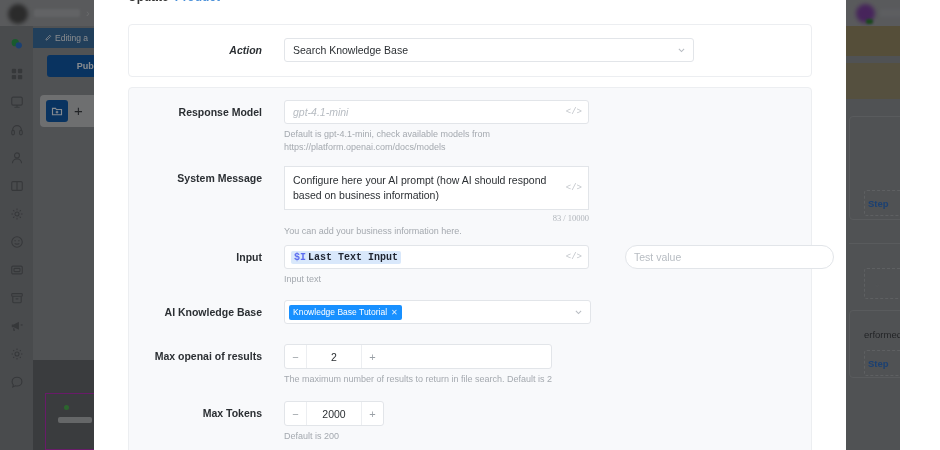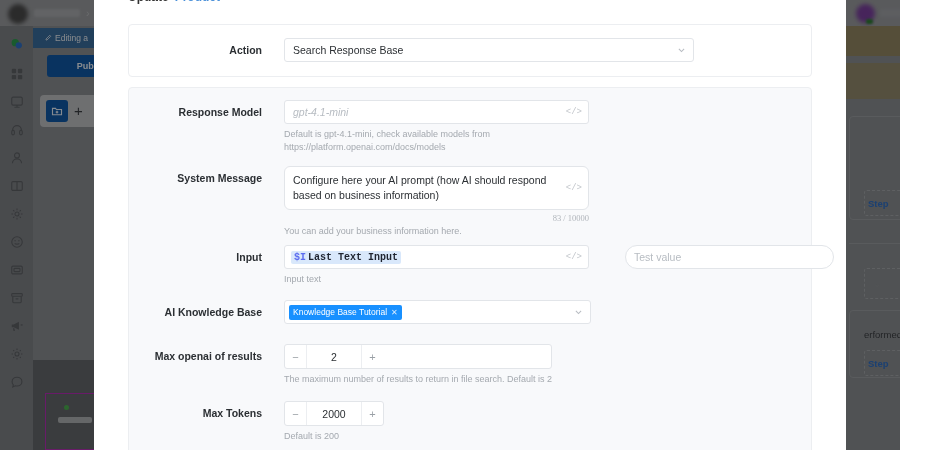--- a/index.html
+++ b/index.html
@@ -211,21 +211,21 @@
   .chev-icon svg { width: 9px; height: 9px; display: block; }
 
   .hint {
     font-size: 9px; color: #a4a9af; line-height: 13px; margin-top: 4px;
   }
   .counter {
     font-size: 8.5px; color: #b0b5bb; text-align: right; margin-top: 3px; font-family: Liberation Serif, serif;
   }
 
   .textarea {
-    background: #fff; border: 1px solid #e2e5e9; border-radius: 6px;
+    background: #fff; border: 1px solid #e2e5e9; border-radius: 0;
     padding: 6px 24px 6px 8px; font-size: 10.5px; color: #2b2f33;
     line-height: 15px;
   }
 
   .tokenbox {
     background: #fff; border: 1px solid #e2e5e9; border-radius: 3px;
     height: 24px; display: flex; align-items: center;
     padding: 0 24px 0 6px;
   }
   .tok-var {
@@ -427,24 +427,24 @@
 
   <div class="modal">
 
     <div class="modal-title-row">
       <span>Update</span>
       <span class="modal-title-link">Product</span>
     </div>
 
     <div class="section-card" style="top:24px; height:53px;">
       <div class="field-row" style="left:0; top:13px;">
-        <div class="field-label" style="width:133px;">Action</div>
+        <div class="field-label" style="width:133px;font-style:italic;">Action</div>
         <div class="ctrl" style="margin-left:22px; width:410px;">
           <div class="inp">
-            <span>Search Response Base</span>
+            <span>Search Knowledge Base</span>
           </div>
           <span class="chev-icon">
             <svg viewBox="0 0 12 12" fill="none" stroke="currentColor" stroke-width="1.4">
                 <path d="M2.5 4.5L6 8l3.5-3.5"></path>
               </svg>
           </span>
         </div>
       </div>
     </div>
 

